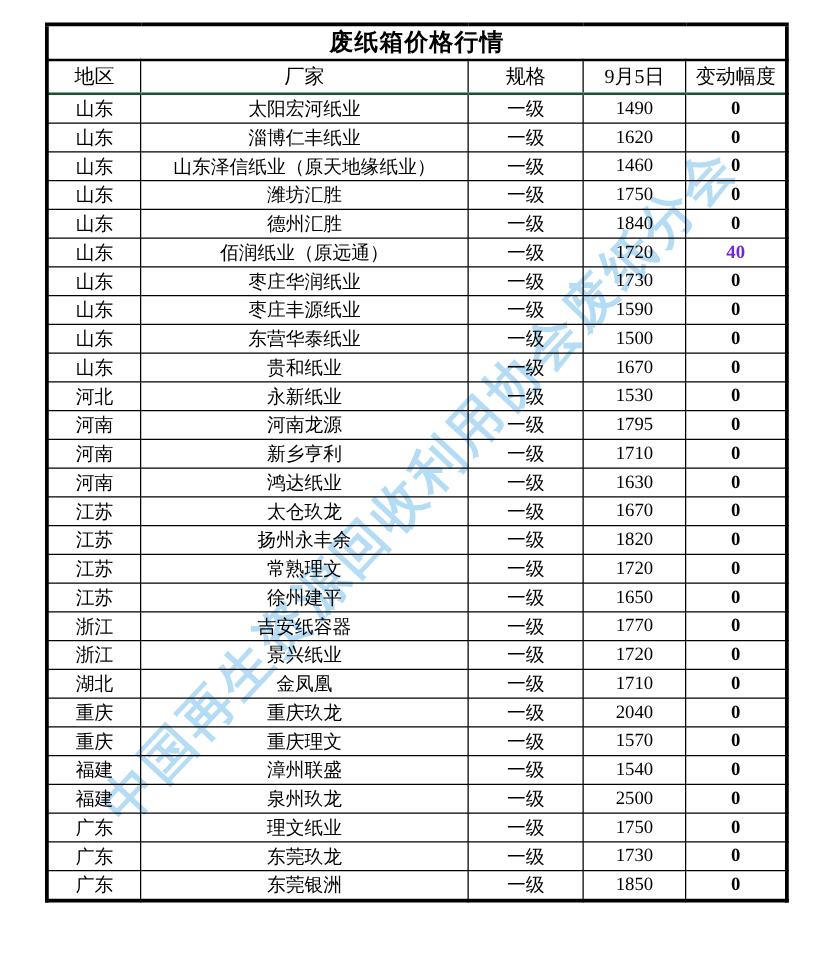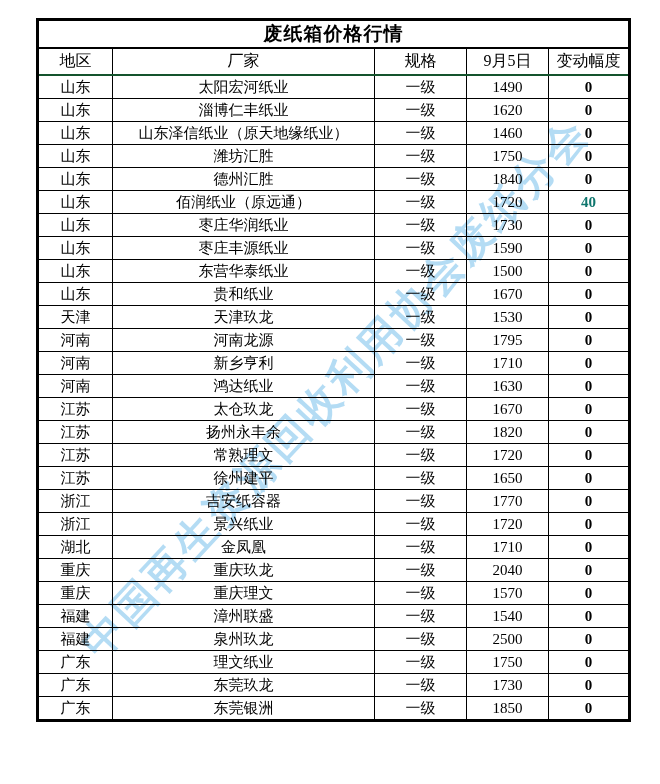--- a/index.html
+++ b/index.html
@@ -99,21 +99,21 @@
         <td>德州汇胜</td>
         <td>一级</td>
         <td>1840</td>
         <td class="change-cell" style="color: rgb(0, 0, 0);">0</td>
       </tr>
       <tr class="data-row">
         <td>山东</td>
         <td>佰润纸业（原远通）</td>
         <td>一级</td>
         <td>1720</td>
-        <td class="change-cell" style="color: #0f766e;">40</td>
+        <td class="change-cell" style="color: #6d28d9;">40</td>
       </tr>
       <tr class="data-row">
         <td>山东</td>
         <td>枣庄华润纸业</td>
         <td>一级</td>
         <td>1730</td>
         <td class="change-cell" style="color: rgb(0, 0, 0);">0</td>
       </tr>
       <tr class="data-row">
         <td>山东</td>
@@ -130,22 +130,22 @@
         <td class="change-cell" style="color: rgb(0, 0, 0);">0</td>
       </tr>
       <tr class="data-row">
         <td>山东</td>
         <td>贵和纸业</td>
         <td>一级</td>
         <td>1670</td>
         <td class="change-cell" style="color: rgb(0, 0, 0);">0</td>
       </tr>
       <tr class="data-row">
-        <td>天津</td>
-        <td>天津玖龙</td>
+        <td>河北</td>
+        <td>永新纸业</td>
         <td>一级</td>
         <td>1530</td>
         <td class="change-cell" style="color: rgb(0, 0, 0);">0</td>
       </tr>
       <tr class="data-row">
         <td>河南</td>
         <td>河南龙源</td>
         <td>一级</td>
         <td>1795</td>
         <td class="change-cell" style="color: rgb(0, 0, 0);">0</td>

